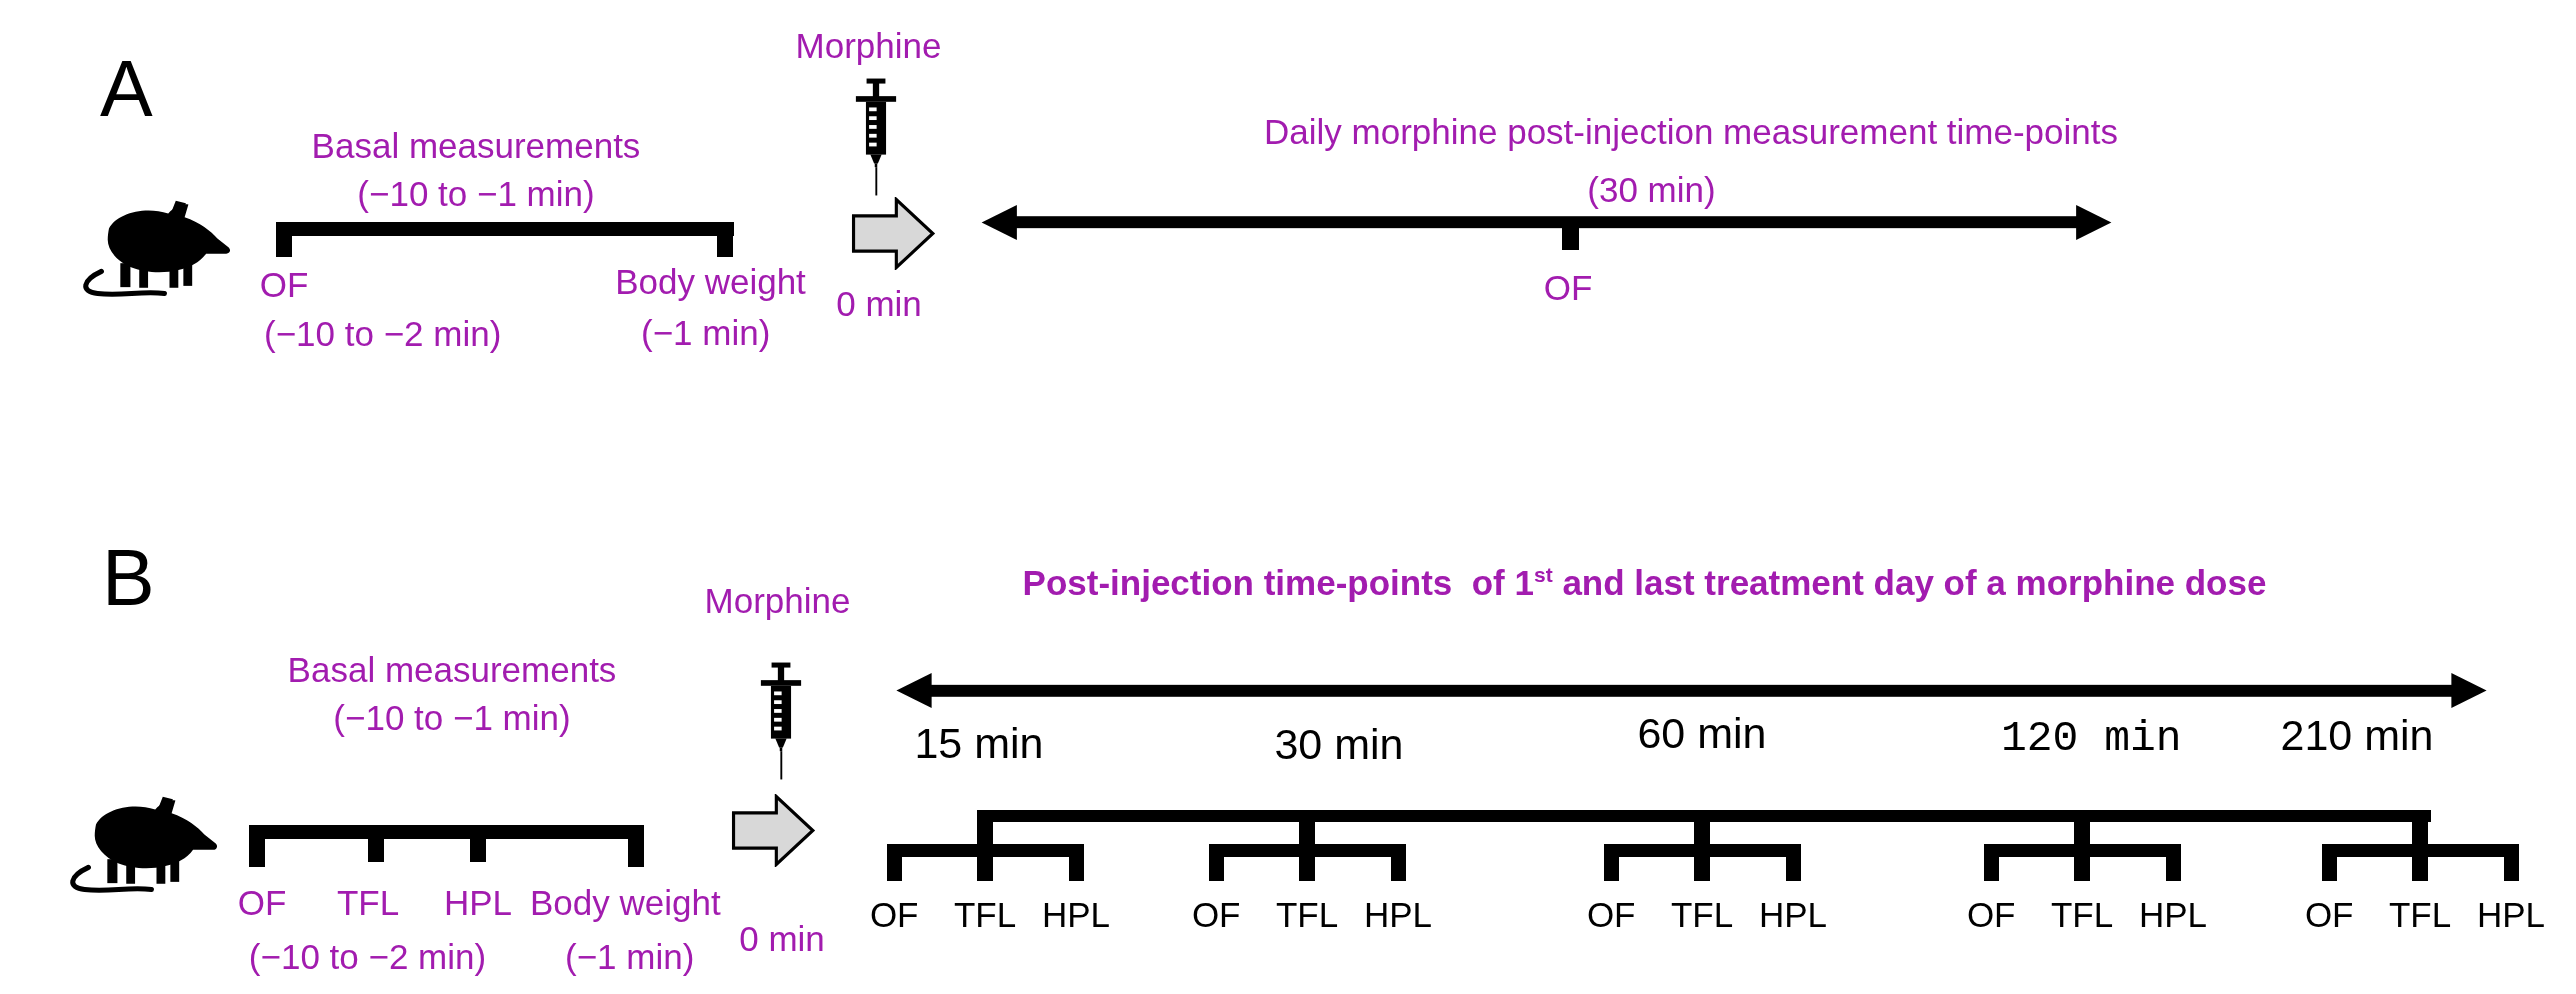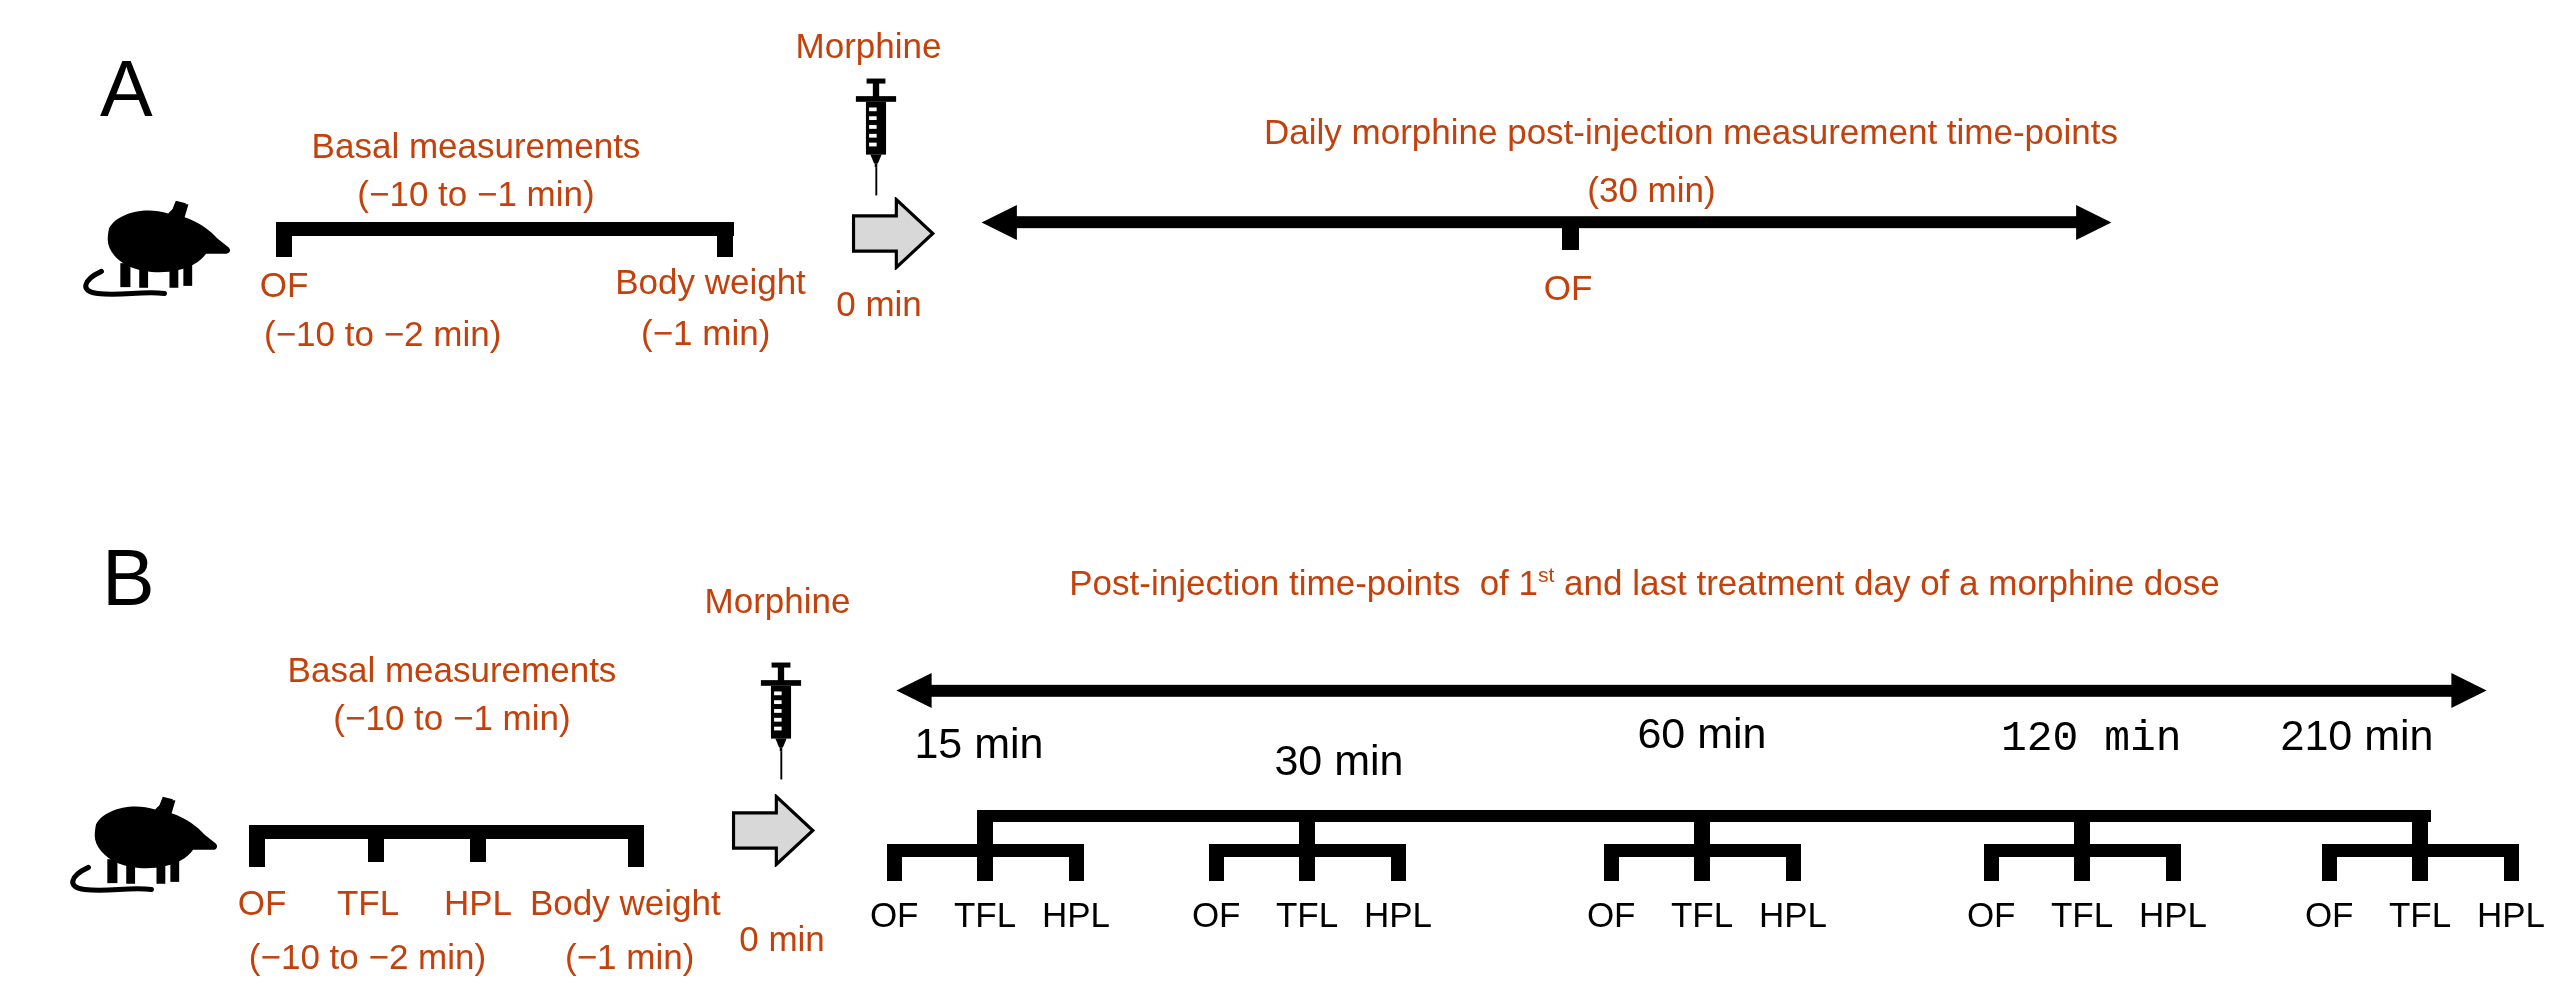--- a/index.html
+++ b/index.html
@@ -1,19 +1,19 @@
 <!DOCTYPE html>
 <html style="font-size:10px"><head>
 <meta charset="utf-8">
 <style>
   html,body{margin:0;padding:0;}
   body{width:2576px;height:994px;background:#ffffff;overflow:hidden;position:relative;
        font-family:"Liberation Sans", sans-serif;color:#000;}
   .abs{position:absolute;}
-  .txt{position:absolute;font-size:35px;line-height:1.0;color:#c2410c;white-space:nowrap;}
+  .txt{position:absolute;font-size:35px;line-height:1.0;color:#a21caf;white-space:nowrap;}
   .ctr{text-align:center;}
   .panel-letter{position:absolute;font-size:79px;line-height:1.0;color:#000;}
   .bar{position:absolute;background:#000;}
   .two-line{line-height:48px;}
   .grp{position:absolute;top:810px;width:253px;height:158px;}
   .grp .stem{position:absolute;left:118px;top:0;width:16.4px;height:71px;background:#000;}
   .grp .gbar{position:absolute;left:28px;top:34px;width:197px;height:12.6px;background:#000;}
   .grp .gtl{position:absolute;left:28px;top:34px;width:15px;height:37px;background:#000;}
   .grp .gtr{position:absolute;left:210px;top:34px;width:15px;height:37px;background:#000;}
   .grp .gl{position:absolute;top:87px;width:88px;text-align:center;font-size:35px;line-height:1.0;white-space:nowrap;}
@@ -124,30 +124,30 @@
   <rect x="24" y="104" width="12" height="6" fill="#fff"></rect>
   <polygon points="26,123 44,123 38,137 32,137" fill="#000"></polygon>
   <rect x="33" y="137" width="4" height="6" fill="#000"></rect>
   <rect x="34" y="143" width="3" height="45" fill="#000"></rect>
 </svg>
 <svg class="abs" style="left:731px;top:794px;" width="85" height="73" viewBox="0 0 135 116">
   <polygon points="4,30 72,30 72,4 130,58 72,112 72,86 4,86" fill="#d8d8d8" stroke="#000" stroke-width="5"></polygon>
 </svg>
 <div class="txt ctr" style="left:719px;top:921px;width:126px;">0 min</div>
 
-<div class="txt ctr pre" style="left:1013px;top:564px;width:1263px;"><span>Post-injection time-points  of 1</span><sup class="st">st</sup><span> and last treatment day of a morphine dose</span></div>
+<div class="txt ctr pre" style="left:1013px;top:564px;width:1263px;font-weight:bold;"><span>Post-injection time-points  of 1</span><sup class="st">st</sup><span> and last treatment day of a morphine dose</span></div>
 
 <svg class="abs" style="left:892px;top:671px;" width="1599" height="39" viewBox="0 0 2532 62">
   <rect x="46" y="22" width="2440" height="19" fill="#000"></rect>
   <polygon points="2,31 58,3 58,59" fill="#000"></polygon>
   <polygon points="2530,31 2474,3 2474,59" fill="#000"></polygon>
 </svg>
 
 <div class="tl" style="left:897px;top:722px;">15 min</div>
-<div class="tl" style="left:1257px;top:723px;margin-top:16px;">30 min</div>
+<div class="tl" style="left:1257px;top:723px;">30 min</div>
 <div class="tl" style="left:1620px;top:712px;">60 min</div>
 <div class="tl" style="left:2001px;top:717px;font-family:Liberation Mono, monospace;">120 min</div>
 <div class="tl" style="left:2275px;top:714px;">210 min</div>
 
 <div class="bar" style="left:977px;top:810px;width:1454px;height:12px;"></div>
 
 <div class="grp" style="left:859px;">
   <div class="stem"></div>
   <div class="gbar"></div>
   <div class="gtl"></div>

